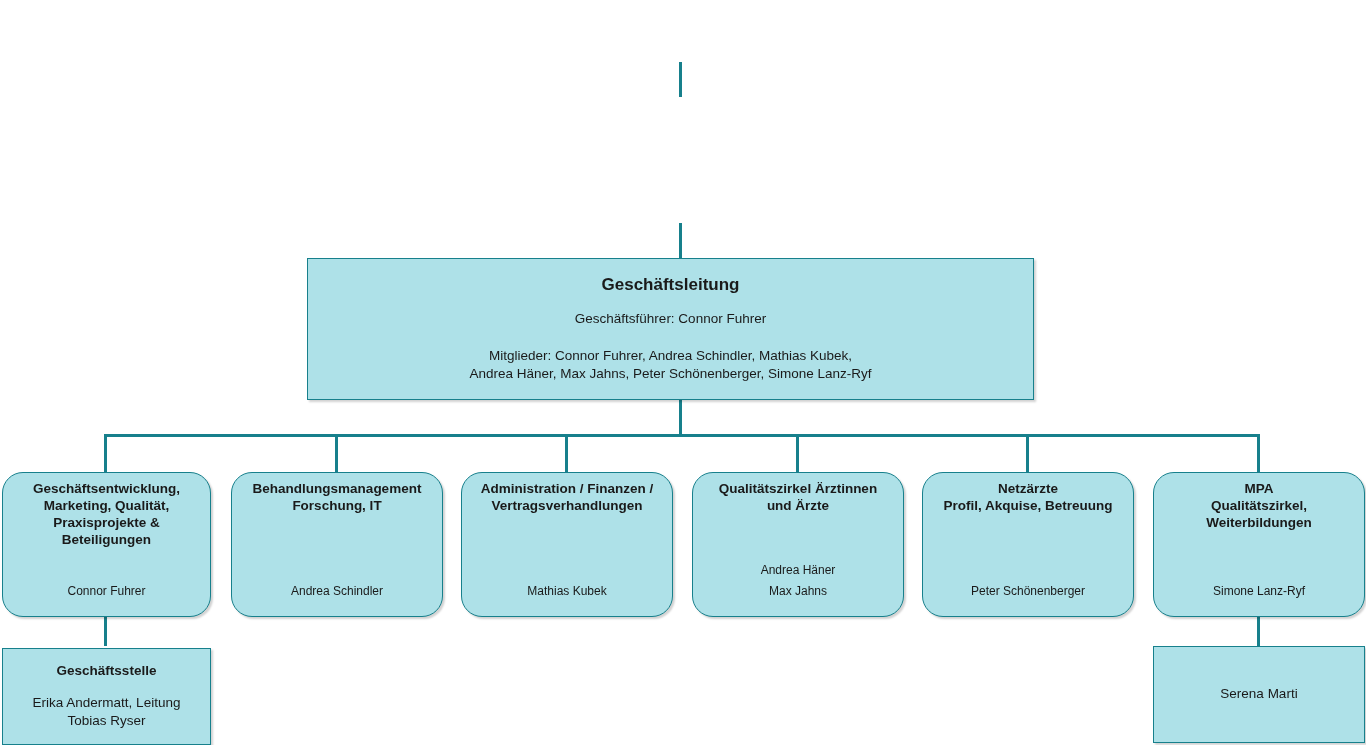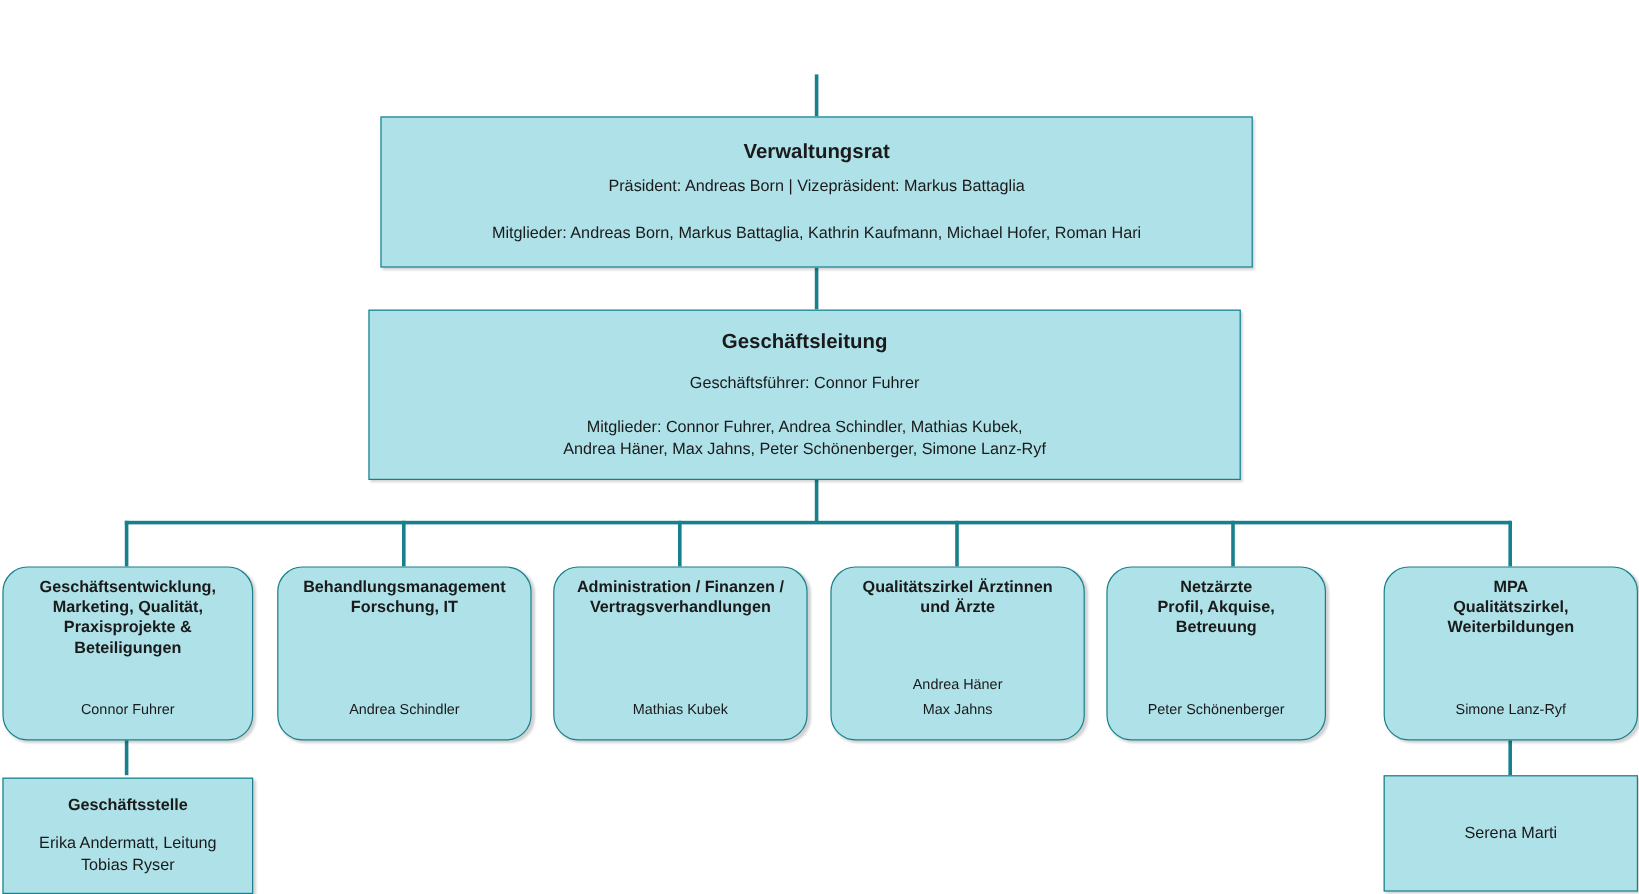--- a/index.html
+++ b/index.html
@@ -74,21 +74,21 @@
     font-size: 12px;
     line-height: 1.3;
     margin-top: auto;
     margin-bottom: 6px;
   }
 
   #n-d1 { left: 2px;    width: 209px; }
   #n-d2 { left: 231px;  width: 212px; }
   #n-d3 { left: 461px;  width: 212px; }
   #n-d4 { left: 692px;  width: 212px; }
-  #n-d5 { left: 922px;  width: 183px; }
+  #n-d5 { left: 922px;  width: 212px; }
   #n-d6 { left: 1153px; width: 212px; }
 
   #n-gs { left: 2px;  top: 620px; width: 209px; height: 97px; margin-top: 28px; }
   #n-gs .title  { font-size: 13.5px; margin-bottom: 14px; }
   #n-gs .person { font-size: 13.5px; line-height: 1.35; }
 
   #n-sm { left: 1153px; top: 646px; width: 212px; height: 97px; }
   #n-sm .person { font-size: 13.5px; line-height: 1.35; }
 </style>
 </head>
@@ -108,25 +108,20 @@
   <div class="connector" style="left:335px;  top:434px; width:3px; height:38px;"></div>
   <div class="connector" style="left:565px;  top:434px; width:3px; height:38px;"></div>
   <div class="connector" style="left:796px;  top:434px; width:3px; height:38px;"></div>
   <div class="connector" style="left:1026px; top:434px; width:3px; height:38px;"></div>
   <div class="connector" style="left:1257px; top:434px; width:3px; height:38px;"></div>
 
   <div class="connector" style="left:104px;  top:617px; width:3px; height:29px;"></div>
   <div class="connector" style="left:1257px; top:617px; width:3px; height:29px;"></div>
 
 
-  <div class="node" id="n-vr">
-    <div class="title">Verwaltungsrat</div>
-    <div class="sub">Präsident: Andreas Born  |  Vizepräsident: Markus Battaglia</div>
-    <div class="sub2">Mitglieder: Andreas Born, Markus Battaglia, Kathrin Kaufmann, Michael Hofer, Roman Hari</div>
-  </div>
 
   <div class="node" id="n-gl">
     <div class="title">Geschäftsleitung</div>
     <div class="sub">Geschäftsführer: Connor Fuhrer</div>
     <div class="sub2">Mitglieder: Connor Fuhrer, Andrea Schindler, Mathias Kubek,</div>
     <div class="sub2">Andrea Häner, Max Jahns, Peter Schönenberger, Simone Lanz-Ryf</div>
   </div>
 
   <div class="node dept" id="n-d1">
     <div class="title">Geschäftsentwicklung,</div>

